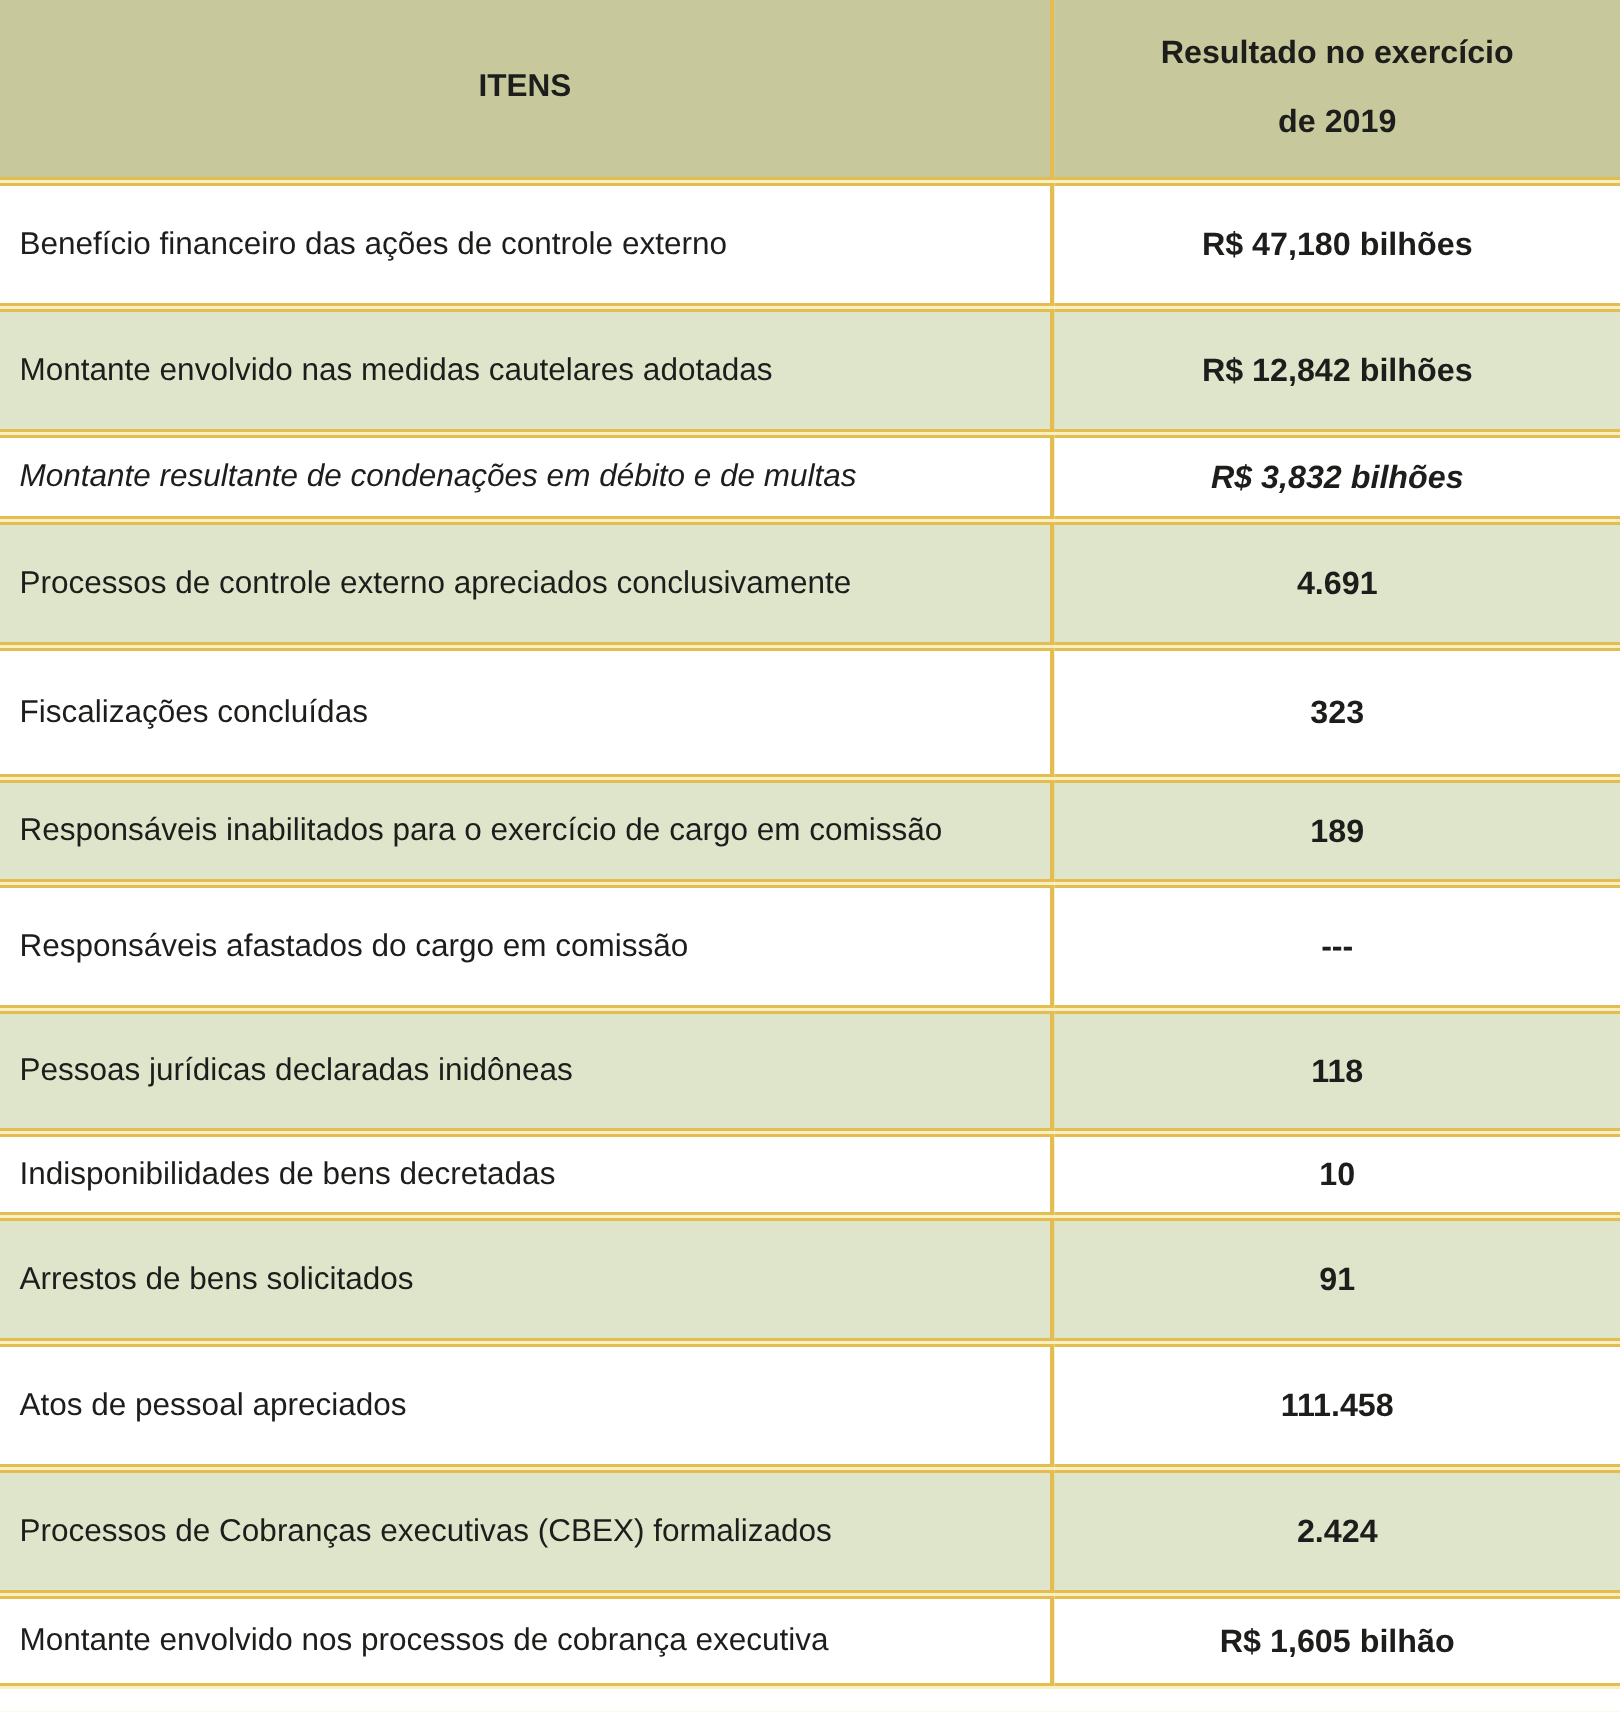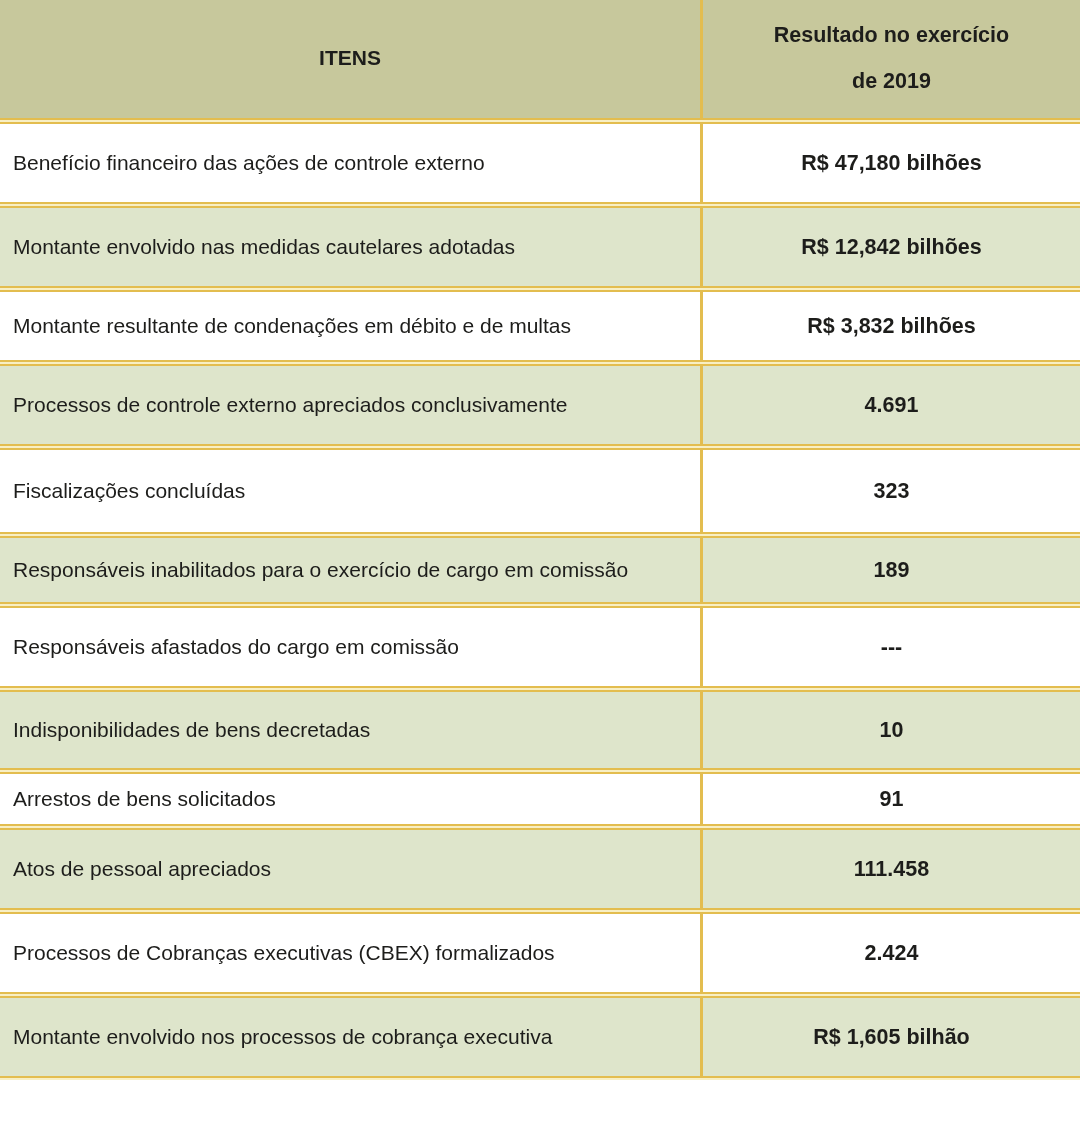--- a/index.html
+++ b/index.html
@@ -66,21 +66,21 @@
   thead td.value-cell .header-col2 {
     white-space: pre-line;
     line-height: 2.15;
     display: block;
   }
 
   tbody tr { height: 82px; }
   tbody tr:nth-child(odd)  td { background: var(--row-white); }
   tbody tr:nth-child(even) td { background: var(--row-green); }
 
-  tbody tr:nth-child(3)  { height: 72px; }
+  tbody tr:nth-child(3)  { height: 56px; font-style: italic; }
   tbody tr:nth-child(5)  { height: 86px; }
   tbody tr:nth-child(6)  { height: 68px; }
   tbody tr:nth-child(7)  { height: 82px; margin-top: 36px; }
   tbody tr:nth-child(8)  { height: 80px; }
   tbody tr:nth-child(9)  { height: 54px; }
   tbody tr:nth-child(13) { height: 60px; }
 </style>
 </head>
 <body>
 
@@ -122,20 +122,24 @@
       </tr>
       <tr>
         <td class="item-cell justify">Responsáveis inabilitados para o exercício de cargo em comissão</td>
         <td class="value-cell">189</td>
       </tr>
       <tr>
         <td class="item-cell">Responsáveis afastados do cargo em comissão</td>
         <td class="value-cell">---</td>
       </tr>
       <tr>
+        <td class="item-cell">Pessoas jurídicas declaradas inidôneas</td>
+        <td class="value-cell">118</td>
+      </tr>
+      <tr>
         <td class="item-cell">Indisponibilidades de bens decretadas</td>
         <td class="value-cell">10</td>
       </tr>
       <tr>
         <td class="item-cell">Arrestos de bens solicitados</td>
         <td class="value-cell">91</td>
       </tr>
       <tr>
         <td class="item-cell">Atos de pessoal apreciados</td>
         <td class="value-cell">111.458</td>

